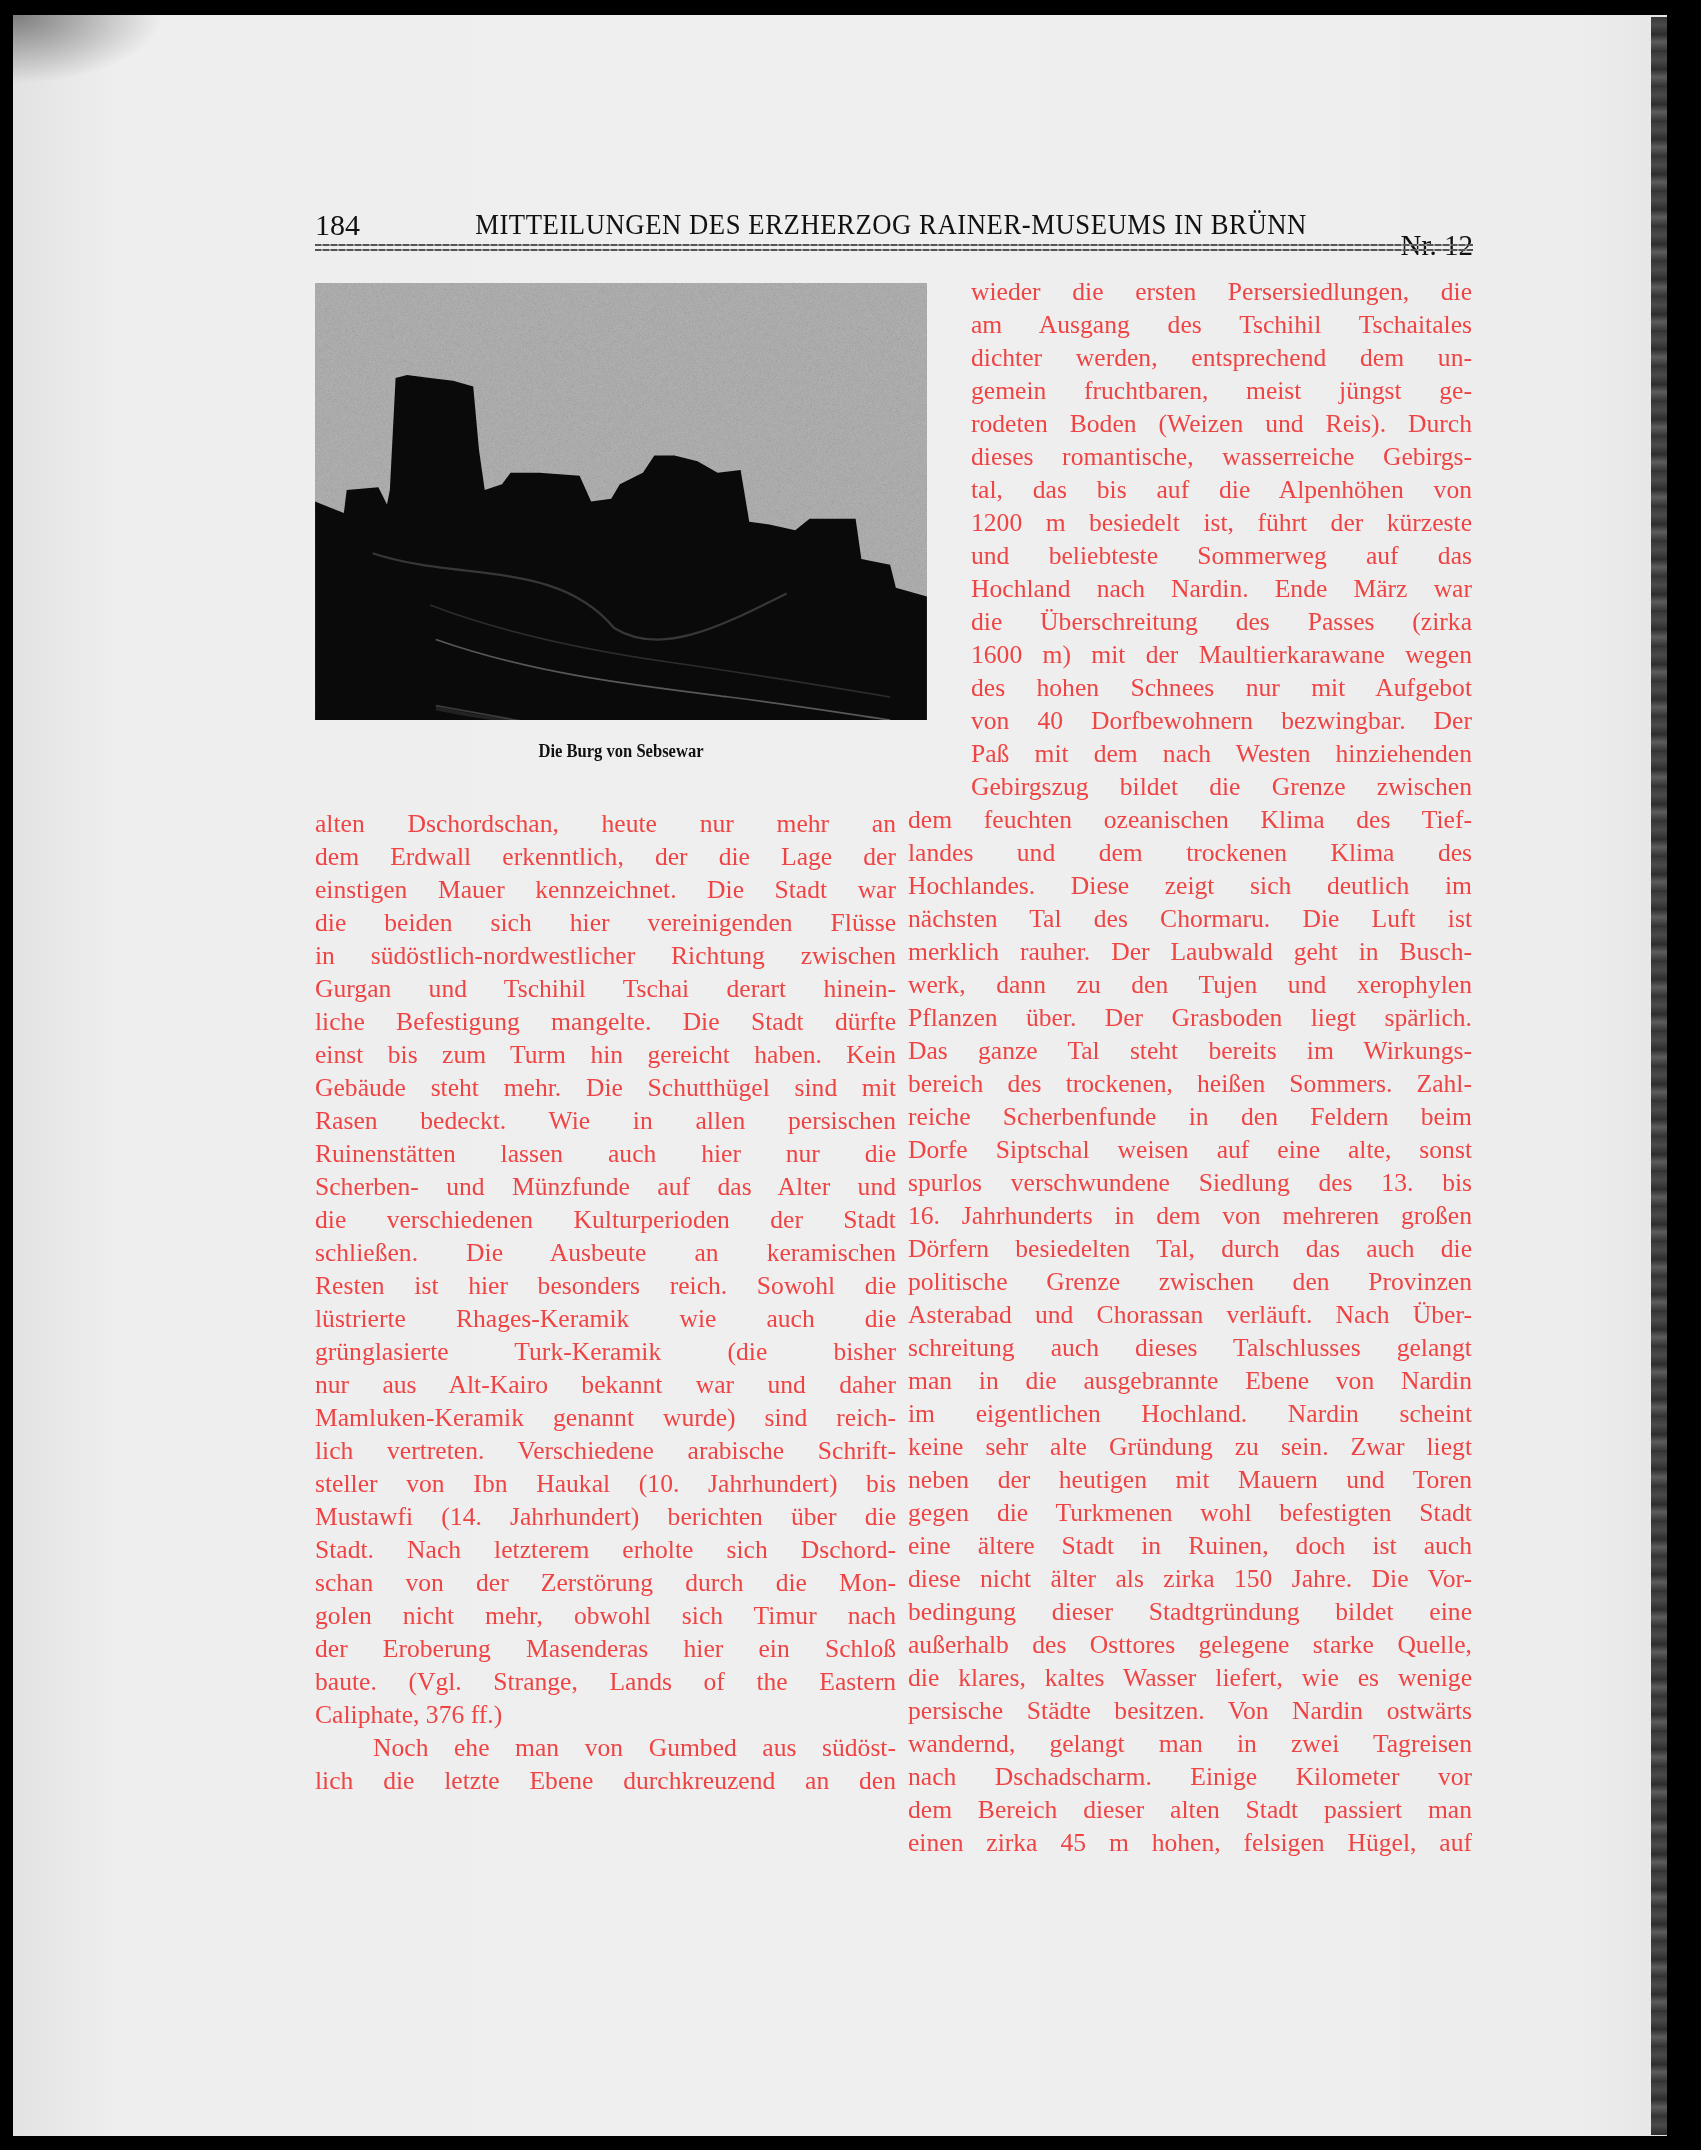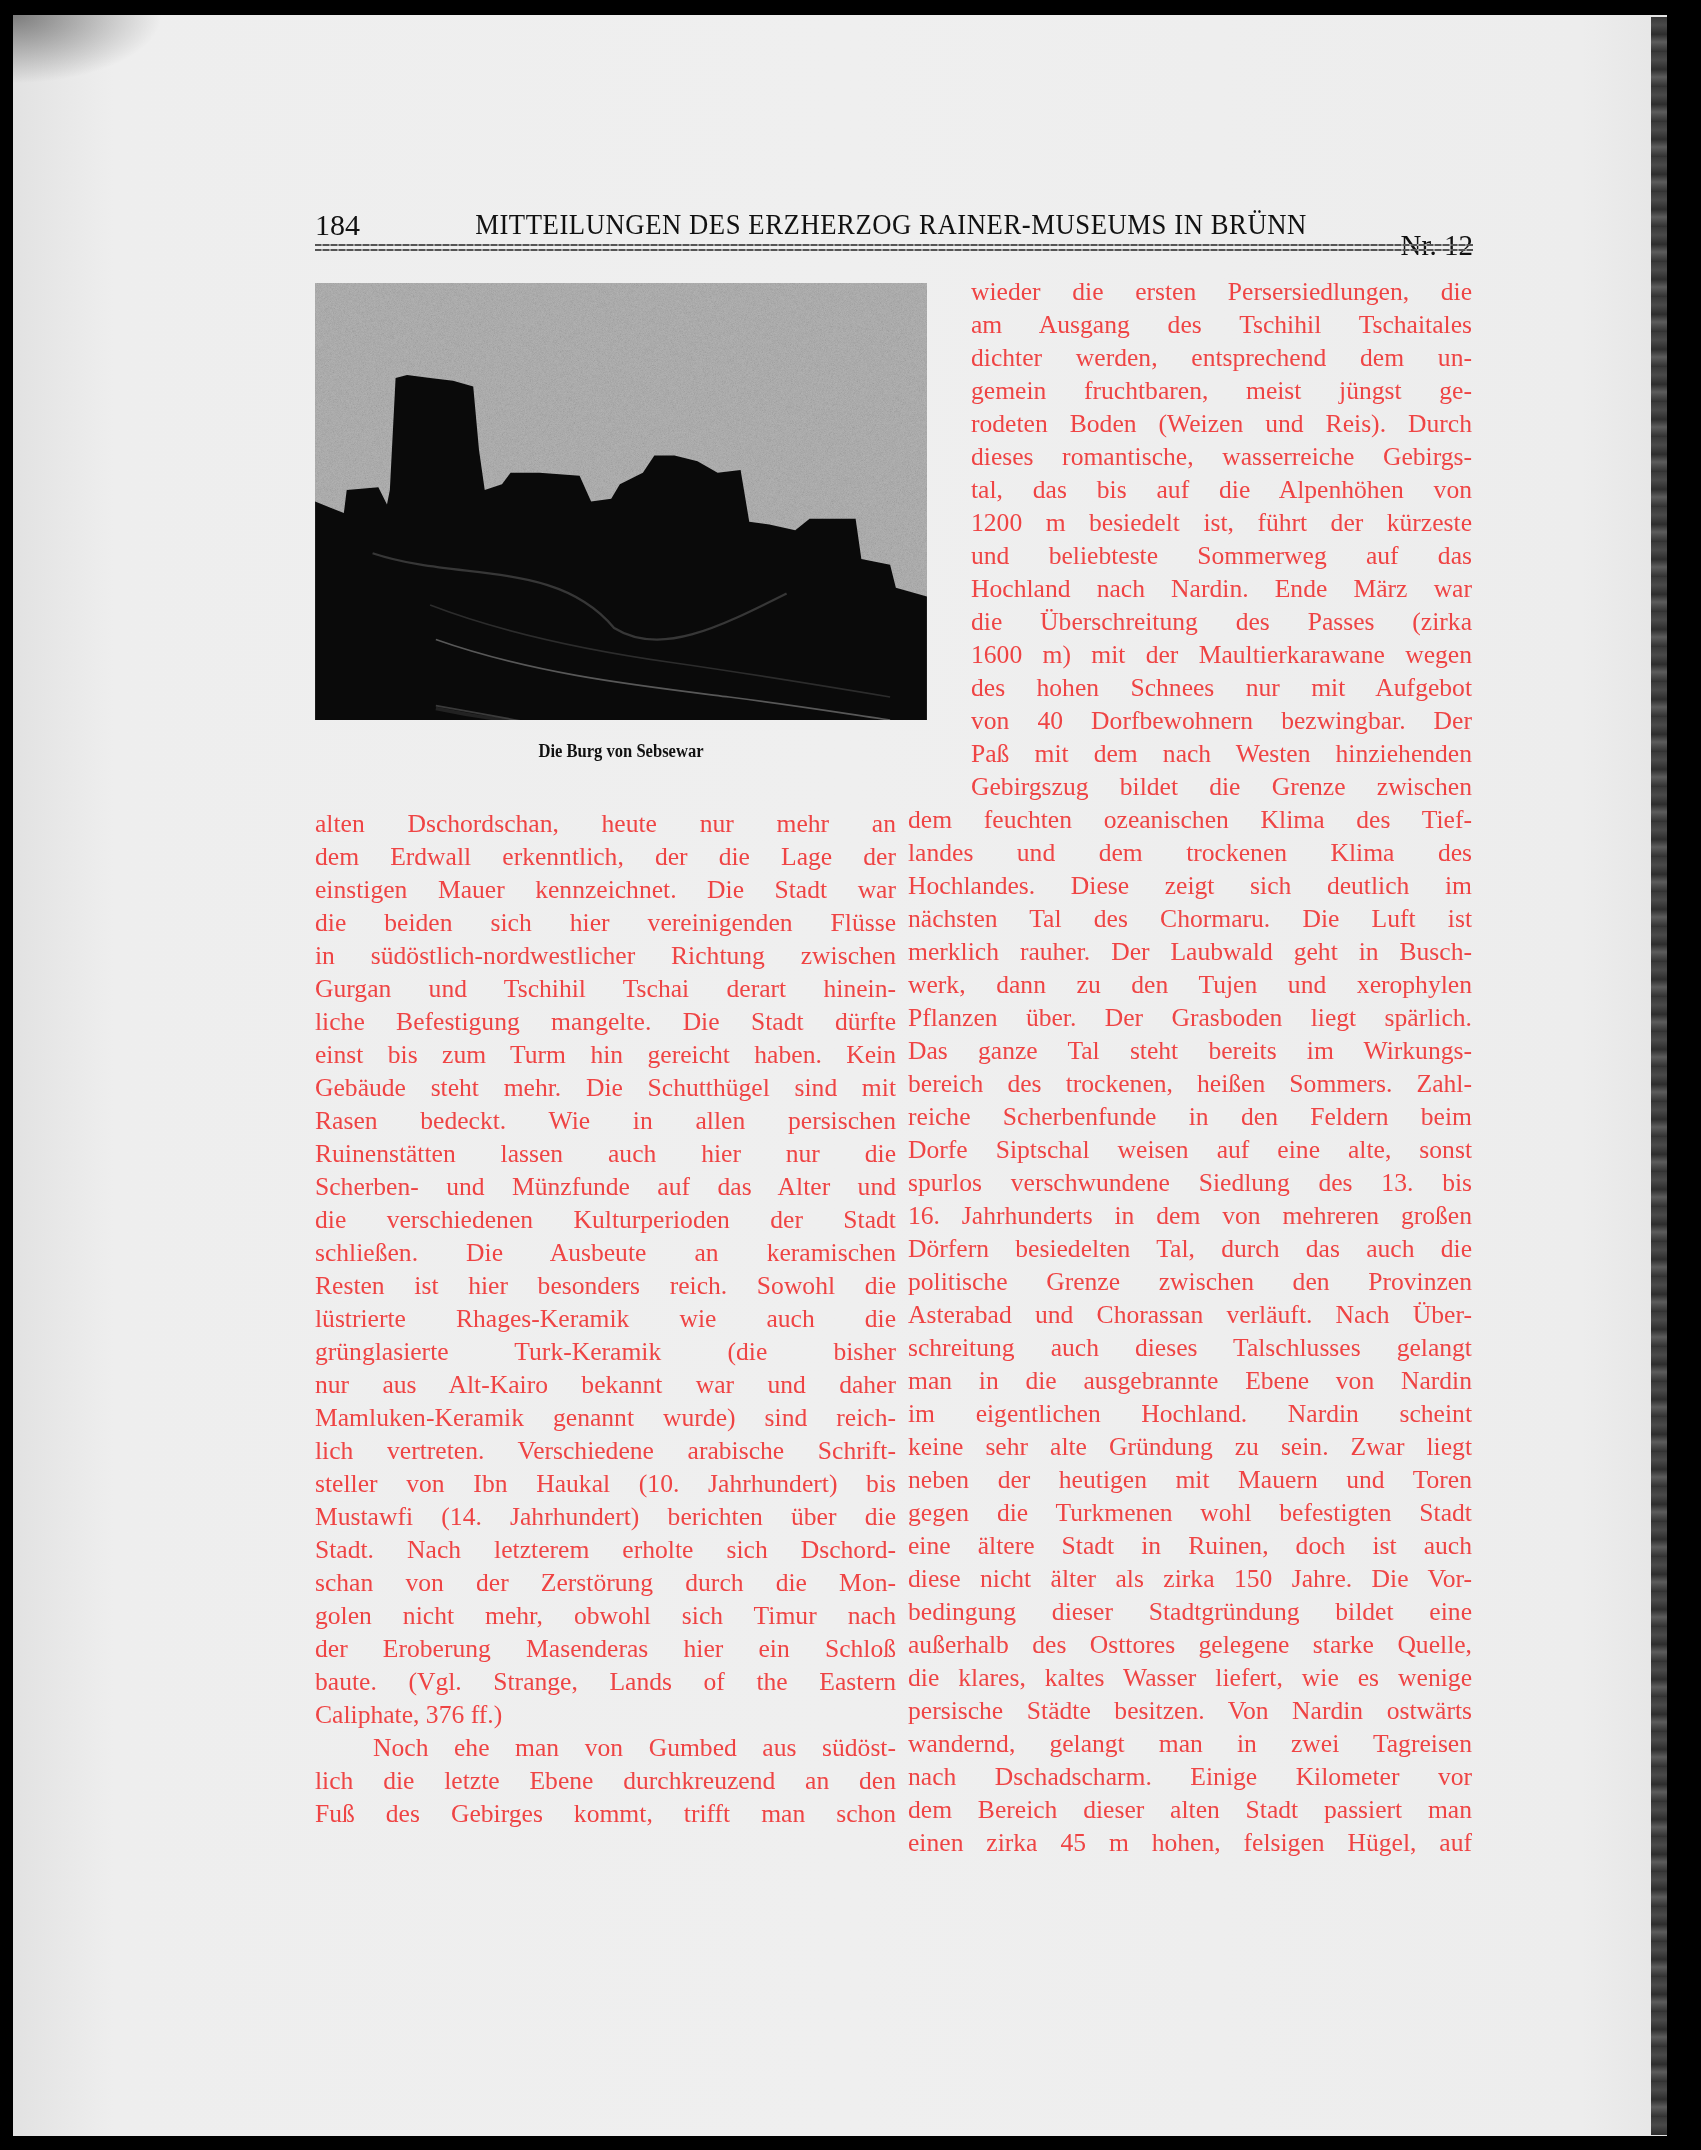--- a/index.html
+++ b/index.html
@@ -157,21 +157,20 @@
   <span class="line">steller von Ibn Haukal (10. Jahrhundert) bis</span>
   <span class="line">Mustawfi (14. Jahrhundert) berichten über die</span>
   <span class="line">Stadt. Nach letzterem erholte sich Dschord-</span>
   <span class="line">schan von der Zerstörung durch die Mon-</span>
   <span class="line">golen nicht mehr, obwohl sich Timur nach</span>
   <span class="line">der Eroberung Masenderas hier ein Schloß</span>
   <span class="line">baute. (Vgl. Strange, Lands of the Eastern</span>
   <span class="line last">Caliphate, 376 ff.)</span>
   <span class="line indent">Noch ehe man von Gumbed aus südöst-</span>
   <span class="line">lich die letzte Ebene durchkreuzend an den</span>
-  <span class="line">Fuß des Gebirges kommt, trifft man schon</span>
 </div>
 
 <div class="col col-right">
   <span class="line">dem feuchten ozeanischen Klima des Tief-</span>
   <span class="line">landes und dem trockenen Klima des</span>
   <span class="line">Hochlandes. Diese zeigt sich deutlich im</span>
   <span class="line">nächsten Tal des Chormaru. Die Luft ist</span>
   <span class="line">merklich rauher. Der Laubwald geht in Busch-</span>
   <span class="line">werk, dann zu den Tujen und xerophylen</span>
   <span class="line">Pflanzen über. Der Grasboden liegt spärlich.</span>

